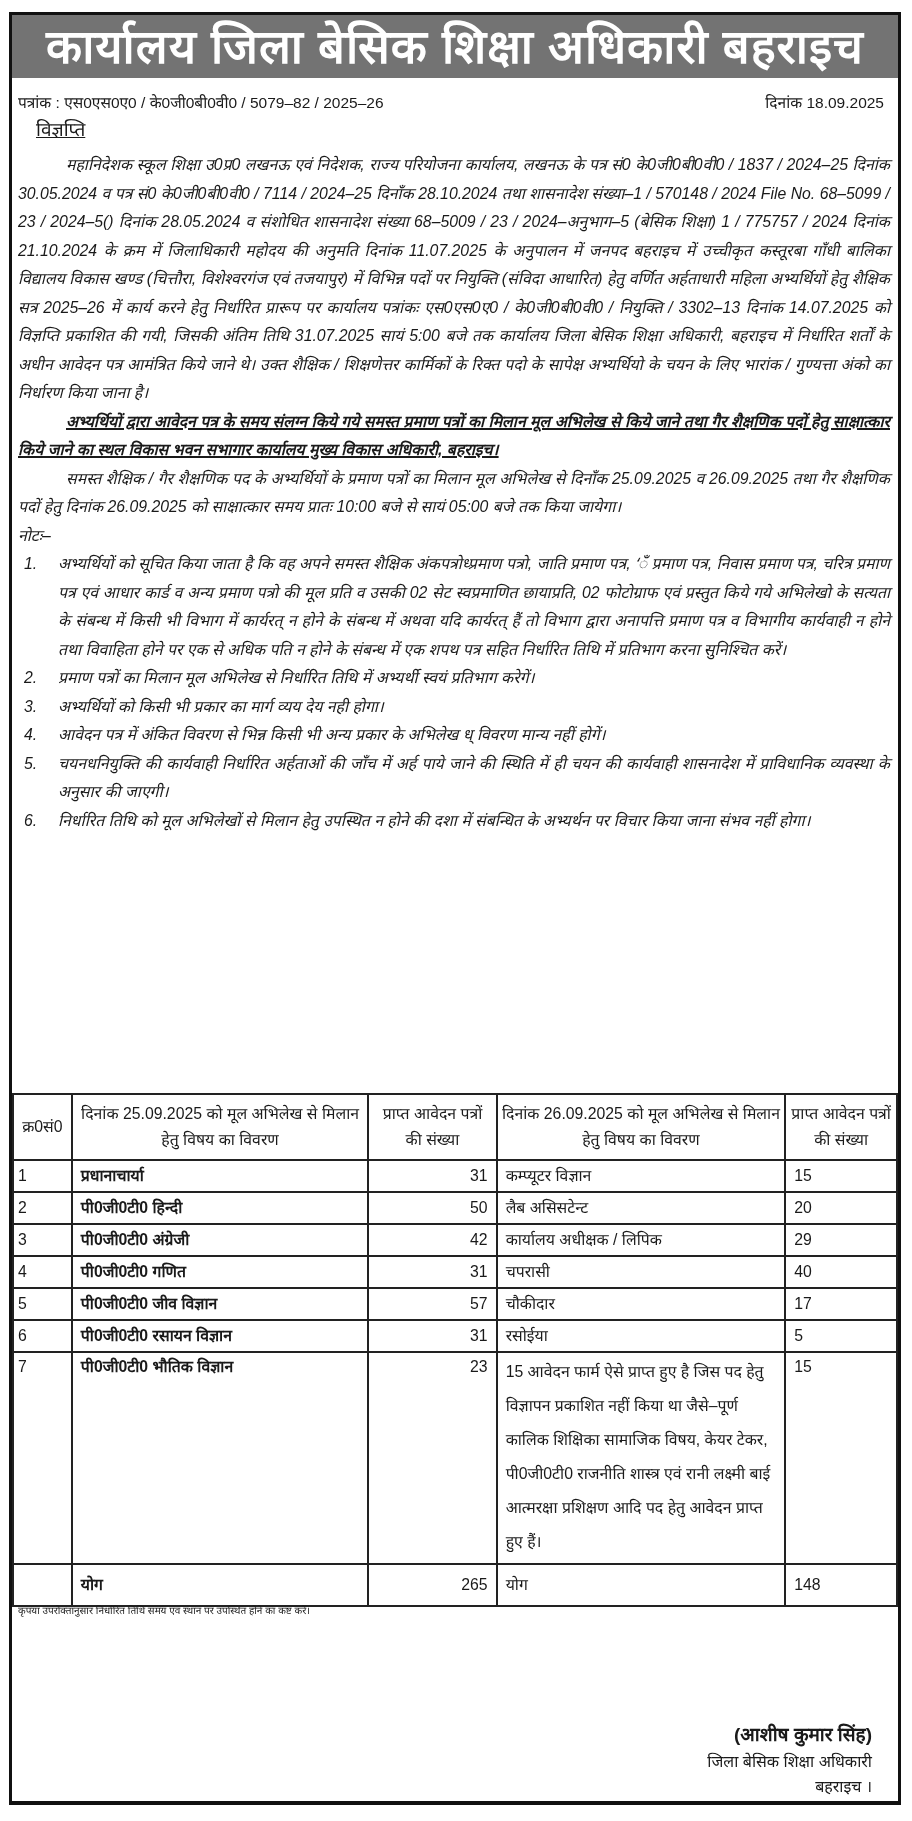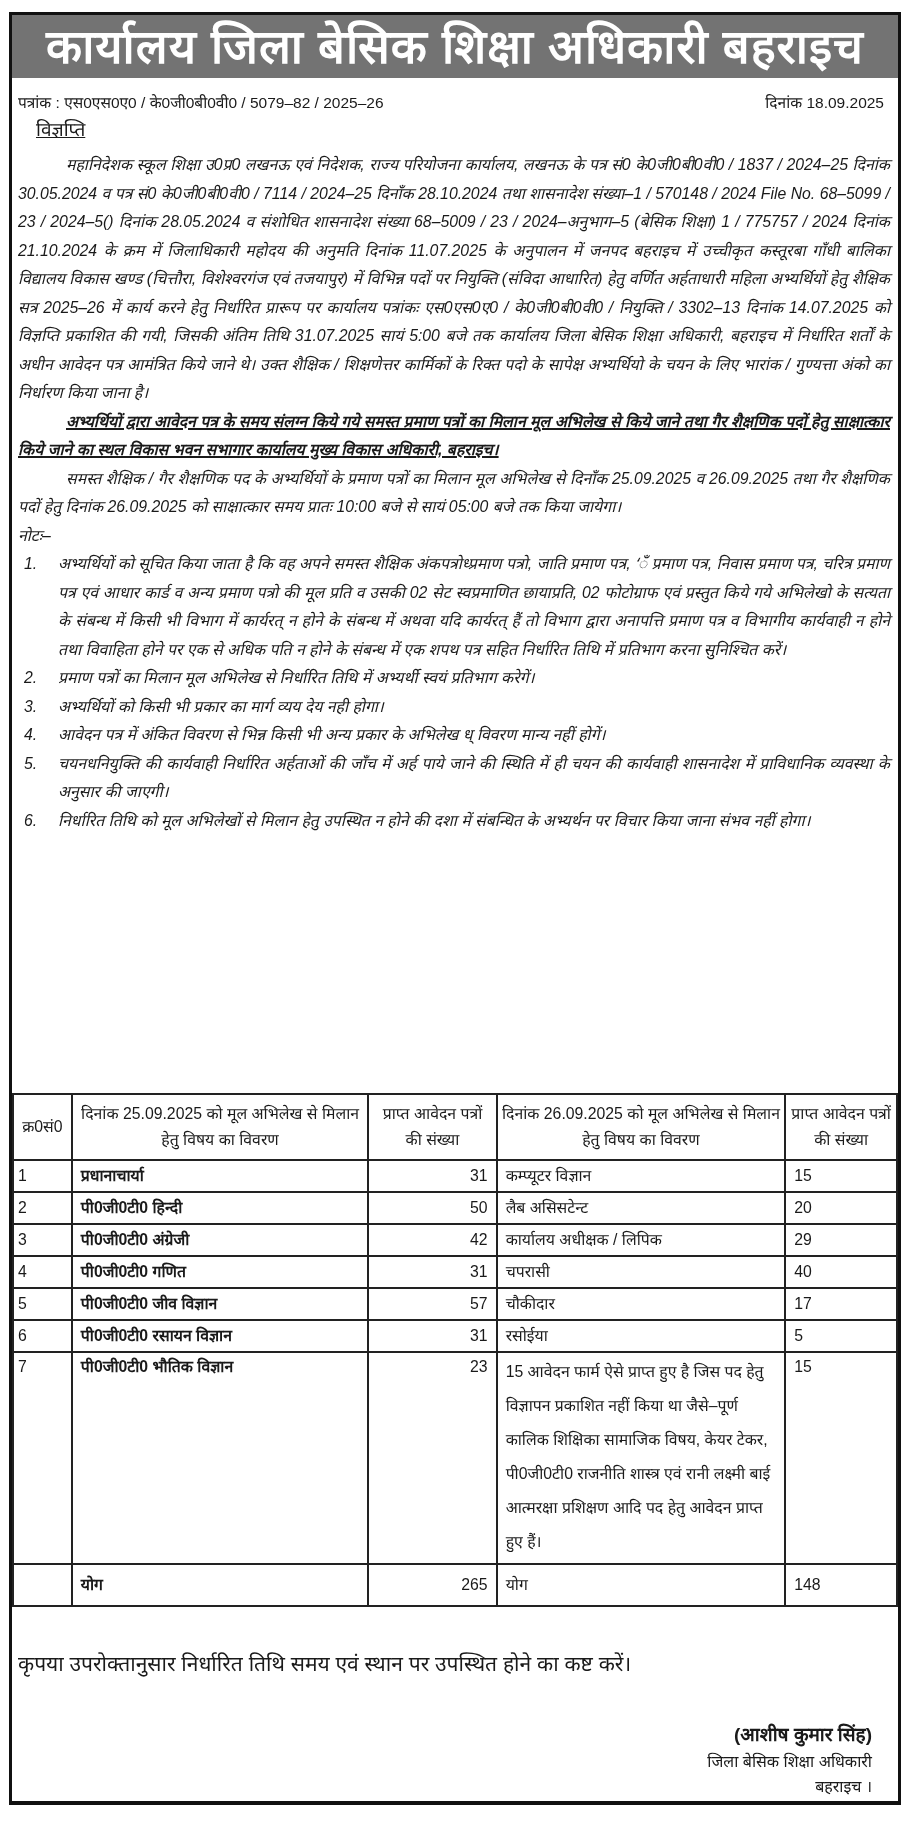--- a/index.html
+++ b/index.html
@@ -28,21 +28,21 @@
   table.data td, table.data th { border: 2px solid #222; padding: 0 8px; vertical-align: middle; }
   table.data th { font-weight: normal; text-align: center; line-height: 26px; padding: 6px 4px; }
   table.data td { height: 30px; line-height: 28px; }
   .c-sn { width: 45px; text-align: left; padding-left: 4px !important; }
   .c-sub1 { width: 283px; font-weight: bold; }
   .c-cnt1 { width: 112px; text-align: right; }
   .c-sub2 { width: 275px; }
   .c-cnt2 { width: 95px; text-align: left; }
   td.top { vertical-align: top !important; }
   td.multi { line-height: 34px !important; padding-top: 2px !important; padding-bottom: 4px !important; }
-  .closing { position: absolute; left: 6px; top: 1634px; font-size: 21px; }
+  .closing { position: absolute; left: 6px; top: 1588px; font-size: 10px; }
   .sign { position: absolute; right: 26px; top: 1705px; text-align: right; font-size: 16px; line-height: 25px; }
   .sign .name { font-size: 19px; font-weight: bold; line-height: 29px; padding-left: 30px; }
   .sign .place { padding-left: 60px; }
 </style>
 </head>
 <body>
 
 <div class="frame">
   <div class="banner">कार्यालय जिला बेसिक शिक्षा अधिकारी बहराइच</div>
 

